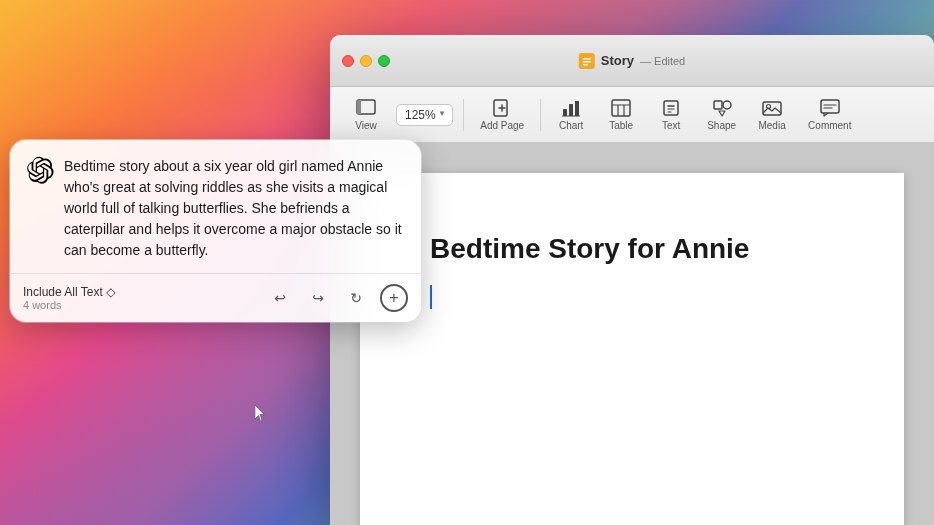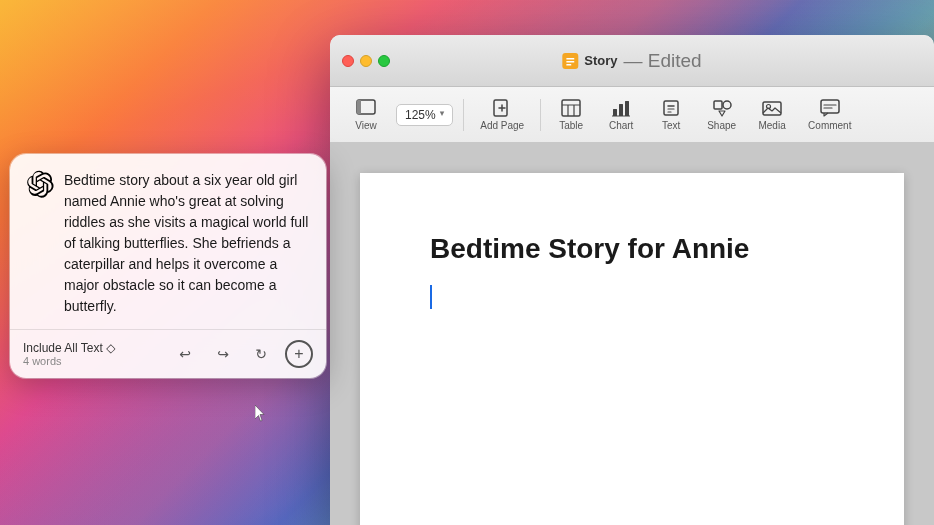--- a/index.html
+++ b/index.html
@@ -139,21 +139,21 @@
       font-weight: bold;
     }
 
     .title-text {
       font-size: 13px;
       font-weight: 600;
       color: #333;
     }
 
     .title-edited {
-      font-size: 19px;
+      font-size: 11px;
       color: #777;
       font-weight: 400;
     }
 
     
     .toolbar {
       background: linear-gradient(to bottom, #f5f5f5, #ebebeb);
       height: 56px;
       display: flex;
       align-items: center;
@@ -247,23 +247,23 @@
     }
 
     @keyframes blink {
       0%, 100% { opacity: 1; }
       50% { opacity: 0; }
     }
 
     
     .chat-panel {
       position: absolute;
-      top: 154px;
+      top: 140px;
       left: 10px;
-      width: 316px;
+      width: 411px;
       background: rgba(255,255,255,0.92);
       backdrop-filter: blur(20px);
       -webkit-backdrop-filter: blur(20px);
       border-radius: 16px;
       box-shadow: 0 8px 30px rgba(0,0,0,0.25), 0 0 0 1px rgba(255,255,255,0.5);
       overflow: hidden;
     }
 
     .chat-content {
       padding: 16px 16px 12px 16px;
@@ -416,39 +416,39 @@
       </div>
       <span class="toolbar-label">Add Page</span>
     </div>
 
     <div class="toolbar-separator"></div>
 
 
     <div class="toolbar-item">
       <div class="toolbar-icon">
         <svg width="20" height="18" viewBox="0 0 20 18" fill="none">
+          <rect x="2" y="10" width="4" height="7" rx="0.5" fill="#444"></rect>
+          <rect x="8" y="5" width="4" height="12" rx="0.5" fill="#444"></rect>
+          <rect x="14" y="2" width="4" height="15" rx="0.5" fill="#444"></rect>
+          <line x1="1" y1="17" x2="19" y2="17" stroke="#444" stroke-width="1.2"></line>
+        </svg>
+      </div>
+      <span class="toolbar-label">Chart</span>
+    </div>
+
+    <div class="toolbar-item">
+      <div class="toolbar-icon">
+        <svg width="20" height="18" viewBox="0 0 20 18" fill="none">
           <rect x="1" y="1" width="18" height="16" rx="1.5" stroke="#444" stroke-width="1.5" fill="none"></rect>
           <line x1="1" y1="6" x2="19" y2="6" stroke="#444" stroke-width="1.2"></line>
           <line x1="7" y1="6" x2="7" y2="17" stroke="#444" stroke-width="1.2"></line>
           <line x1="13" y1="6" x2="13" y2="17" stroke="#444" stroke-width="1.2"></line>
         </svg>
       </div>
       <span class="toolbar-label">Table</span>
-    </div>
-
-    <div class="toolbar-item">
-      <div class="toolbar-icon">
-        <svg width="20" height="18" viewBox="0 0 20 18" fill="none">
-          <rect x="2" y="10" width="4" height="7" rx="0.5" fill="#444"></rect>
-          <rect x="8" y="5" width="4" height="12" rx="0.5" fill="#444"></rect>
-          <rect x="14" y="2" width="4" height="15" rx="0.5" fill="#444"></rect>
-          <line x1="1" y1="17" x2="19" y2="17" stroke="#444" stroke-width="1.2"></line>
-        </svg>
-      </div>
-      <span class="toolbar-label">Chart</span>
     </div>
 
     <div class="toolbar-item">
       <div class="toolbar-icon">
         <svg width="20" height="20" viewBox="0 0 20 20" fill="none">
           <rect x="3" y="3" width="14" height="14" rx="1.5" stroke="#444" stroke-width="1.5" fill="none"></rect>
           <line x1="7" y1="8" x2="13" y2="8" stroke="#444" stroke-width="1.5" stroke-linecap="round"></line>
           <line x1="7" y1="11" x2="13" y2="11" stroke="#444" stroke-width="1.2" stroke-linecap="round"></line>
           <line x1="7" y1="14" x2="10" y2="14" stroke="#444" stroke-width="1.2" stroke-linecap="round"></line>
         </svg>

